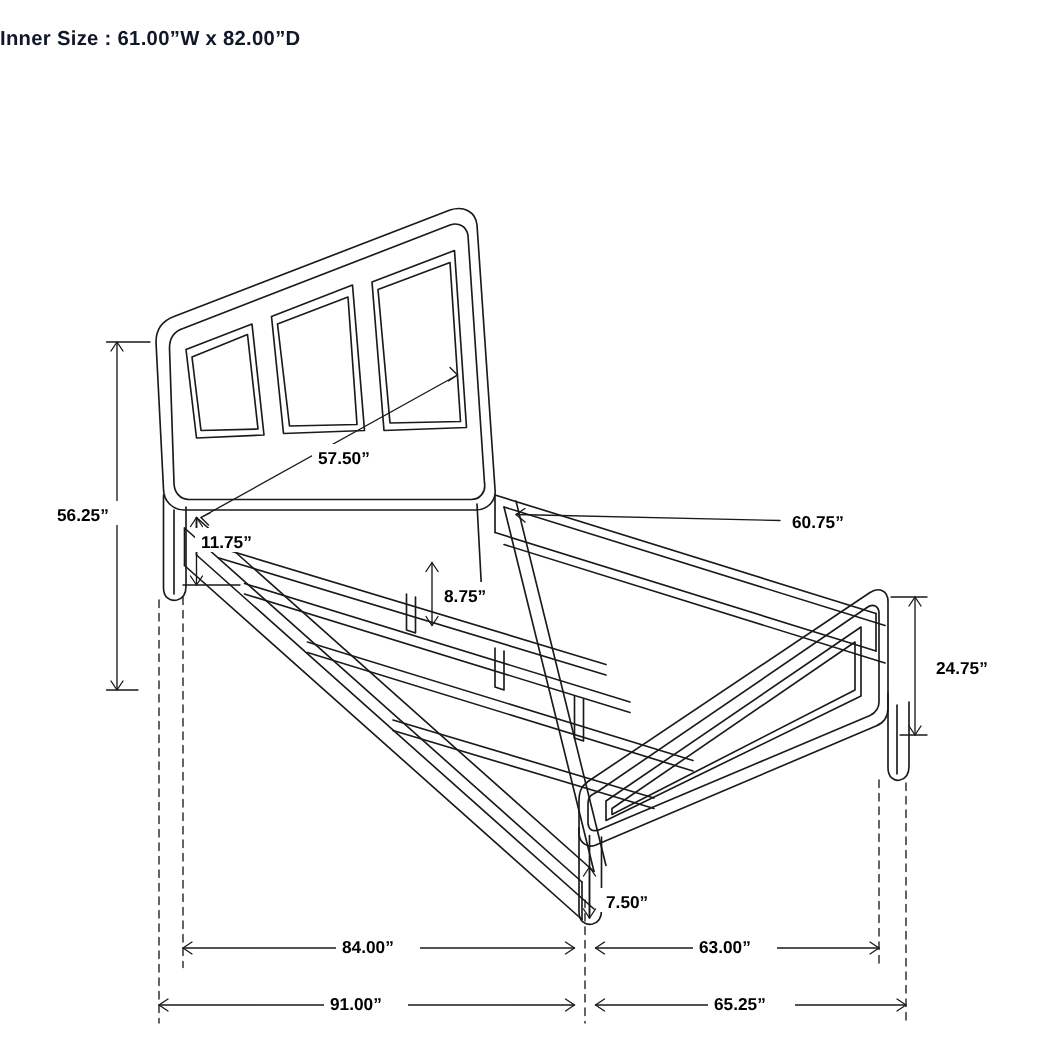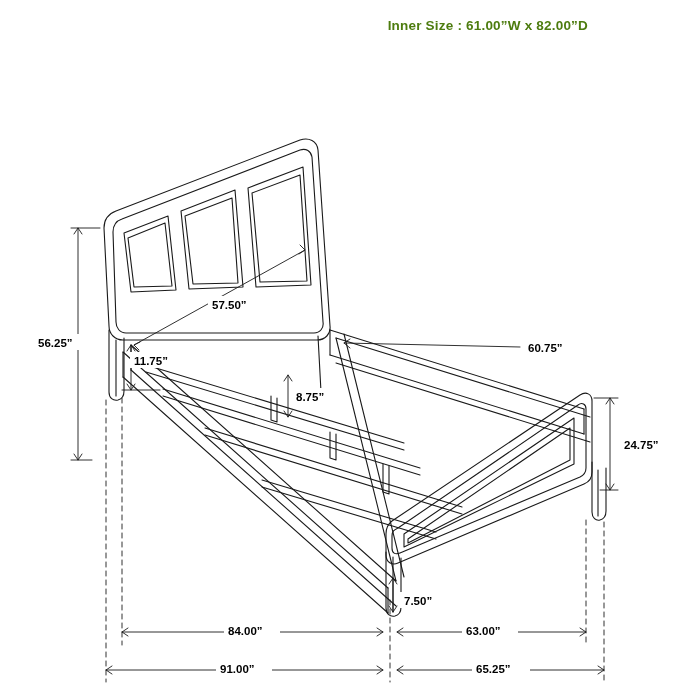--- a/index.html
+++ b/index.html
@@ -15,24 +15,24 @@
     width: 700px;
     height: 700px;
     background: #ffffff;
     overflow: hidden;
   }
   #title {
     position: absolute;
     top: 18px;
     left: 0;
     width: 588px;
-    text-align: right;
+    text-align: left;
     font-size: 13.5px;
     font-weight: bold;
-    color: #4d7c0f;
+    color: #0f172a;
     letter-spacing: 0.2px;
   }
   svg {
     position: absolute;
     top: 0;
     left: 0;
   }
   .lbl {
     font-family: "Liberation Sans", sans-serif;
     font-size: 11.5px;

